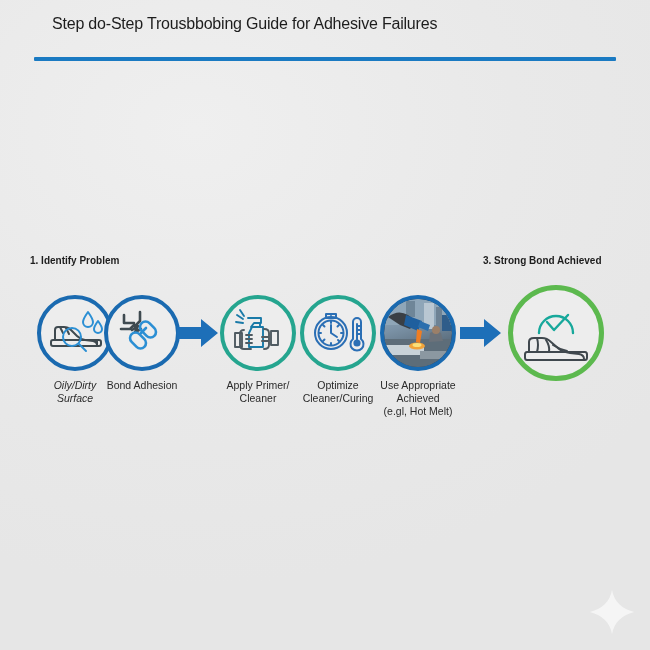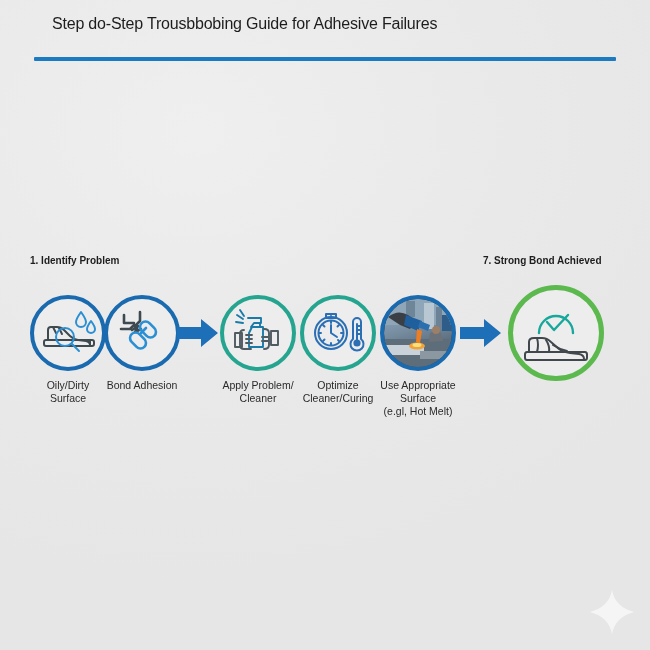--- a/index.html
+++ b/index.html
@@ -89,21 +89,21 @@
 
   .node-label {
     margin-top: 8px;
     font-size: 10.5px;
     line-height: 13px;
     color: #2a2a2a;
     white-space: pre-line;
   }
 
   
-  #node-oily     { left: 8px;   top: 295px; }
+  #node-oily     { left: 15px;   top: 295px; font-style: italic; }
   #node-adhesion { left: 82px;  top: 295px; }
   #node-primer   { left: 198px; top: 295px; }
   #node-drying   { left: 278px; top: 295px; }
   #node-hotmelt  { left: 358px; top: 295px; }
   #node-result   { left: 496px; top: 285px; }
 
   
   .arrow {
     position: absolute;
     width: 42px;
@@ -124,21 +124,21 @@
 </style>
 </head>
 <body>
 
 <div id="canvas">
 
   <div class="title">Step do-Step Trousbbobing Guide for Adhesive Failures</div>
   <div class="title-rule"></div>
 
   <div class="section-head" id="head-1">1. Identify Problem</div>
-  <div class="section-head" id="head-3">7. Strong Bond Achieved</div>
+  <div class="section-head" id="head-3">3. Strong Bond Achieved</div>
 
   <div class="node" id="node-oily">
     <div class="ring blue">
       <svg width="68" height="68" viewBox="0 0 68 68">
         <g fill="none" stroke="#3f4a50" stroke-width="2" stroke-linecap="round" stroke-linejoin="round">
           <path d="M14 41 L14 31 Q14 28 17 28 L23 28 Q27 28 30 31 L36 37 Q39 40 44 41 L52 42 Q56 43 56 46 L56 41"></path>
           <path d="M12 41 h46 q2 0 2 2 v2 q0 2 -2 2 h-46 q-2 0 -2 -2 v-2 q0 -2 2 -2 z"></path>
           <path d="M19 28 l3 6 M25 29 l3 6"></path>
         </g>
         <g fill="none" stroke="#2b8fd4" stroke-width="2" stroke-linecap="round" stroke-linejoin="round">
@@ -190,21 +190,21 @@
         <g fill="none" stroke="#4f5a61" stroke-width="1.9" stroke-linecap="round" stroke-linejoin="round">
           <path d="M20 31 q-4 0 -4 4 v11 q0 4 4 4 h7"></path>
           <path d="M11 34 h7 v14 h-7 z"></path>
           <path d="M22 36 h6 M22 40 h6 M22 44 h6"></path>
           <path d="M40 30 q5 0 5 4 v12 q0 4 -5 4"></path>
           <path d="M47 32 h7 v14 h-7 z"></path>
           <path d="M38 38 h6 M38 42 h6"></path>
         </g>
       </svg>
     </div>
-    <div class="node-label">Apply Problem/
+    <div class="node-label">Apply Primer/
 Cleaner</div>
   </div>
 
   <div class="node" id="node-drying">
     <div class="ring teal">
       <svg width="68" height="68" viewBox="0 0 68 68">
         <g fill="none" stroke="#2b6fb5" stroke-width="2" stroke-linecap="round" stroke-linejoin="round">
           <circle cx="27" cy="34" r="16"></circle>
           <circle cx="27" cy="34" r="12.5"></circle>
           <path d="M22 15 h10 v4 h-10 z"></path>
@@ -250,21 +250,21 @@
           <path d="M36 22 l10 4 -2 6 -10 -4 z" fill="#2b6fae"></path>
           <path d="M33 30 l5 2 -2 12 -4 -1 z" fill="#ef7d22"></path>
           <ellipse cx="33" cy="47" rx="8" ry="3.5" fill="#f1a33a"></ellipse>
           <ellipse cx="33" cy="46" rx="4.5" ry="2" fill="#fbe07a"></ellipse>
           <path d="M46 34 q6 -4 11 0 l2 8 -14 1 z" fill="#6b727a"></path>
           <circle cx="52" cy="31" r="4" fill="#9b7f68"></circle>
         </g>
       </svg>
     </div>
     <div class="node-label">Use Appropriate
-Surface
+Achieved
 (e.gl, Hot Melt)</div>
   </div>
 
   <div class="arrow" id="arrow-2">
     <svg width="42" height="34" viewBox="0 0 42 34">
       <path d="M0 11 L24 11 L24 3 L41 17 L24 31 L24 23 L0 23 Z" fill="#1d6fb8"></path>
     </svg>
   </div>
 
   <div class="node" id="node-result">

